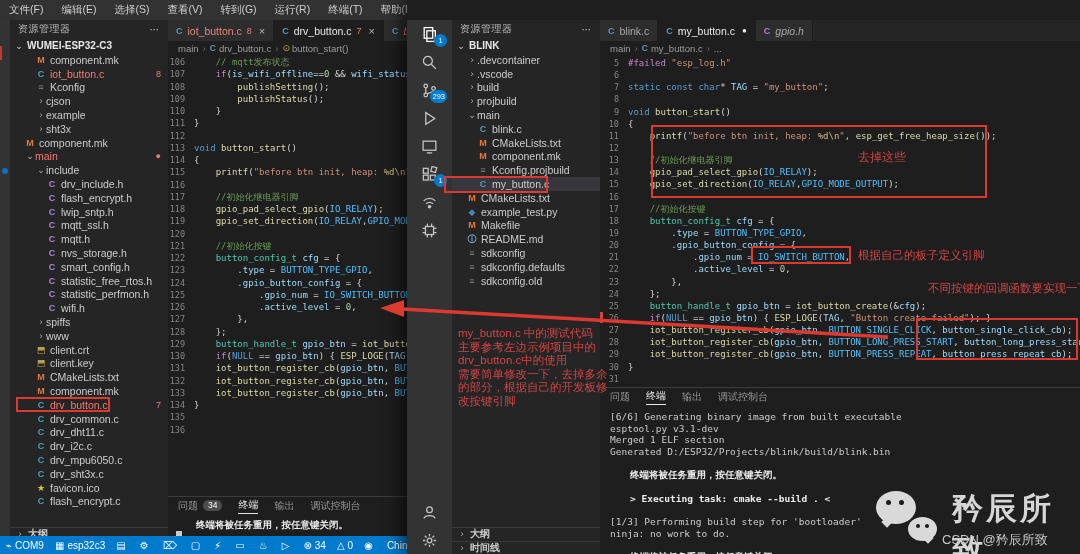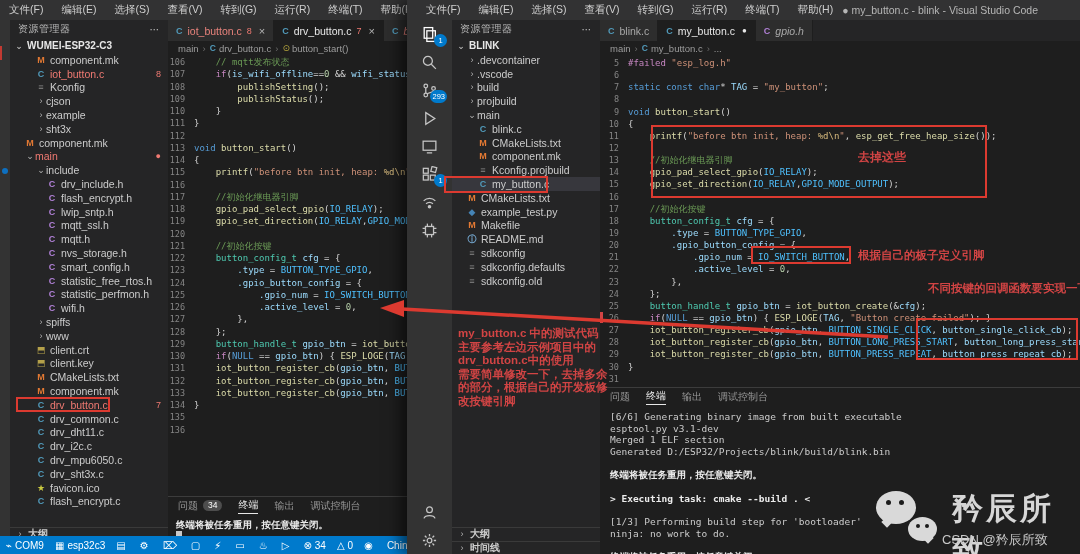--- a/index.html
+++ b/index.html
@@ -60,21 +60,21 @@
   .tk-mc{color:#4fc1ff}.tk-vr{color:#9cdcfe}.tk-es{color:#d7ba7d}
 
   .paneltabs{height:19px;display:flex;align-items:center;padding-left:10px;
     color:#969696;font-size:10px;border-top:1px solid #3c3c3c;background:#1e1e1e;}
   .ptab{margin-right:16px;display:flex;align-items:center;padding-bottom:1px;}
   .ptab.active{color:#e7e7e7;border-bottom:1px solid #e7e7e7;}
   .pbadge{background:#4d4d4d;color:#fff;font-size:8.5px;border-radius:7px;
     padding:0 5px;margin-left:5px;line-height:11px;}
   .termline{height:11.7px;line-height:11.7px;white-space:pre;color:#cccccc;
     font-family:"DejaVu Sans Mono","Liberation Mono",monospace;font-size:9.5px;}
-  .termline.b{font-weight:bold;color:#ececec;}
+  .termline.b{font-weight:bold;color:#ececec;margin-left:20px;}
   .cursorblock{display:inline-block;width:6px;height:10px;background:#c9c9c9;}
 
   .statusbar{position:absolute;left:0;right:0;bottom:0;height:18px;background:#007acc;
     display:flex;align-items:center;color:#fff;font-size:10px;padding:0 6px;
     white-space:nowrap;overflow:hidden;}
   .sitem{display:flex;align-items:center;margin-right:11px;}
   .sitem .gi{margin-right:3px;font-size:10px;}
 
   
   #leftwin{position:absolute;left:0;top:0;width:420px;height:554px;z-index:1;background:#1e1e1e;}
@@ -107,21 +107,21 @@
   #rw-code .lnum{width:28px;}
   #rw-code .cline{height:12.15px;line-height:12.15px;position:relative;}
   #rw-panel{flex:1;overflow:hidden;}
   #rw-panel .pcontent{padding:5px 0 0 10px;}
   #rw-title{margin-left:auto;margin-right:52px;}
   #vscode-logo{width:14px;height:14px;margin:0 4px 0 6px;}
 
   
   .ann{position:absolute;z-index:20;pointer-events:none;}
   .redbox{border:2px solid #dc3a30;}
-  .redtext{color:#d24444;font-size:11.5px;font-weight:bold;white-space:nowrap;}
+  .redtext{color:#d24444;font-size:11.5px;font-weight:normal;white-space:nowrap;}
   #ann-note{left:458px;top:327px;line-height:13.5px;white-space:normal;width:150px;}
   #ann-note div{white-space:nowrap;}
   #ann-remove{left:858px;top:149px;font-size:12px;}
   #ann-pin{left:858px;top:248px;}
   #ann-cb{left:928px;top:281px;}
   #box-rm{left:651px;top:125px;width:336px;height:73px;}
   #box-pin{left:751px;top:246px;width:100px;height:18px;}
   #box-cbs{left:916px;top:318px;width:162px;height:42px;}
   #box-drvbtn{left:16px;top:397px;width:94px;height:15px;}
   #box-mybtn{left:444px;top:176px;width:104px;height:17px;}
@@ -443,28 +443,20 @@
         <span class="sitem">
           <span class="gi">◉</span>
         </span>
         <span class="sitem">
           <span>Chinese (Simplified)</span>
         </span>
       </div>
   </div>
 
   <div id="rightwin">
-    <div class="titlebar">
-      <svg id="vscode-logo" viewBox="0 0 16 16">
-        <path fill="#2489db" d="M11.2 0.8 L4.8 6.9 L2.2 4.9 L1 5.6 L3.6 8 L1 10.4 L2.2 11.1 L4.8 9.1 L11.2 15.2 L15 13.4 L15 2.6 Z M11.6 4.2 L11.6 11.8 L7 8 Z"></path>
-      </svg>
-      <span id="rw-menu"><span class="menu-item">文件(F)</span><span class="menu-item">编辑(E)</span><span class="menu-item">选择(S)</span><span class="menu-item">查看(V)</span><span class="menu-item">转到(G)</span><span class="menu-item">运行(R)</span><span class="menu-item">终端(T)</span><span class="menu-item">帮助(H)</span></span>
-      <span id="rw-title" class="win-title">● my_button.c - blink - Visual Studio Code</span>
-
-    </div>
     <div id="rw-body">
       <div id="rw-activity">
         <div id="rw-act-top">
             <div class="acticon first">
               <svg viewBox="0 0 16 16">
                 <rect x="3" y="1.5" width="8" height="10"></rect>
                 <rect x="5.5" y="4.5" width="8" height="10"></rect>
               </svg>
               <span class="abadge">1</span>
             </div>

